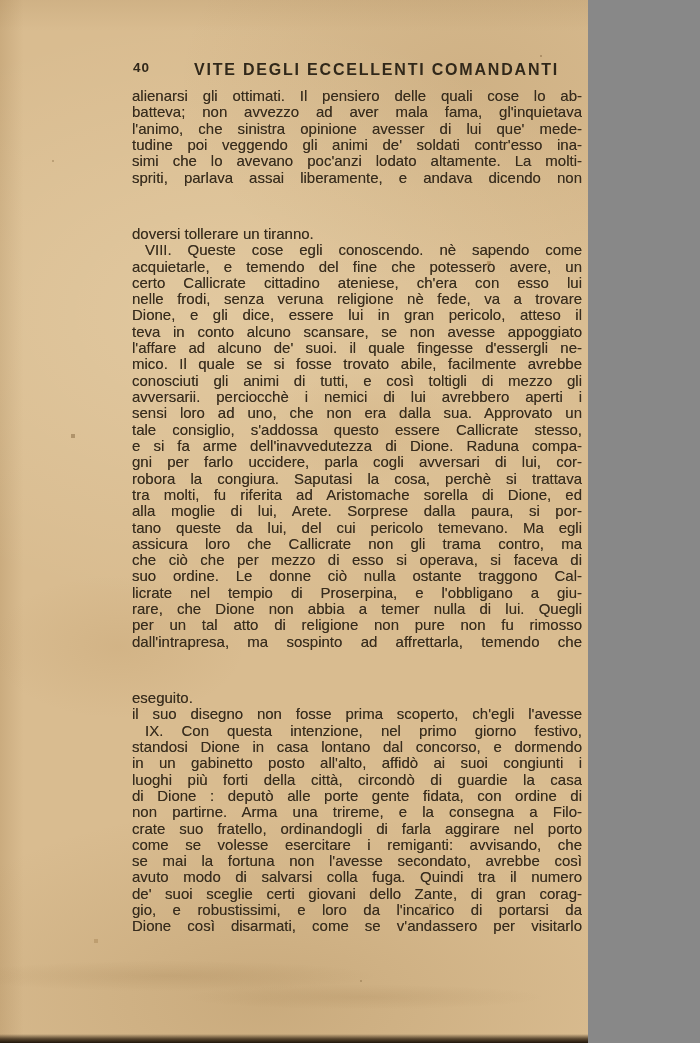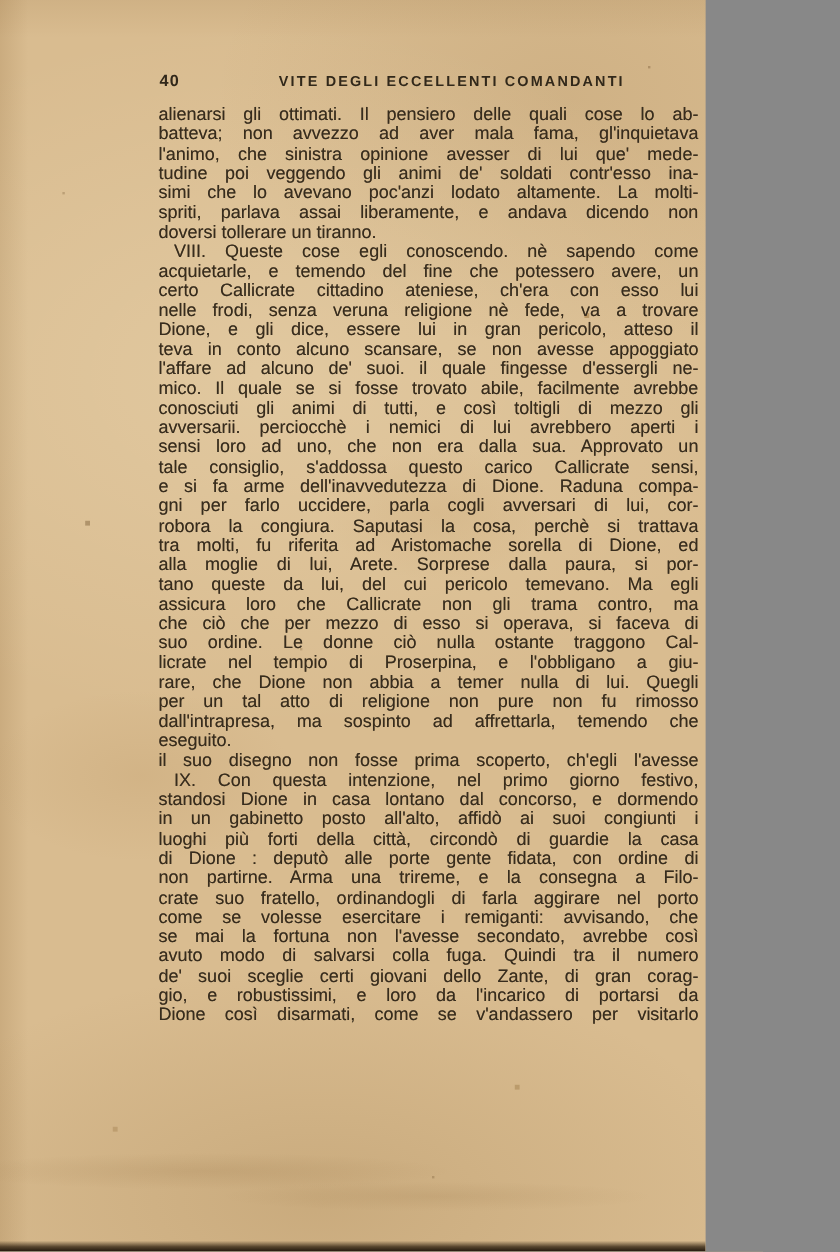--- a/index.html
+++ b/index.html
@@ -72,37 +72,37 @@
   #header{
     position:absolute; left:133px; top:60px; width:447px; height:18px;
     color:#31281a;
   }
   #page-number{
     position:absolute; left:0; top:0;
     font-size:13.5px; font-weight:bold; letter-spacing:1px;
   }
   #header-title{
     position:absolute; left:40px; right:0; top:1px; text-align:center;
-    font-size:12px; font-weight:bold; letter-spacing:1.8px;
+    font-size:16px; font-weight:bold; letter-spacing:1.8px;
     white-space:nowrap;
   }
   #text-block{
     position:absolute; left:132px; top:88px; width:450px;
     color:#372c1d;
     font-size:15px;
     line-height:16.32px;
     text-shadow:0 0 0.5px rgba(55,44,29,0.55);
   }
   .line{
     text-align:justify;
     text-align-last:justify;
     white-space:nowrap; 
     overflow:hidden;
   }
-  .line.last{ text-align-last:left; }
+  .line.last{ text-align-last:left;margin-top:40px; }
   .line.indent{ text-indent:13px; }
 </style>
 </head>
 <body>
 
 <div id="page">
   <div id="bottom-crease"></div>
   <div id="specks"></div>
 
   <div id="header">
@@ -125,21 +125,21 @@
         <div class="line">acquietarle, e temendo del fine che potessero avere, un</div>
         <div class="line">certo Callicrate cittadino ateniese, ch'era con esso lui</div>
         <div class="line">nelle frodi, senza veruna religione nè fede, va a trovare</div>
         <div class="line">Dione, e gli dice, essere lui in gran pericolo, atteso il</div>
         <div class="line">teva in conto alcuno scansare, se non avesse appoggiato</div>
         <div class="line">l'affare ad alcuno de' suoi. il quale fingesse d'essergli ne-</div>
         <div class="line">mico. Il quale se si fosse trovato abile, facilmente avrebbe</div>
         <div class="line">conosciuti gli animi di tutti, e così toltigli di mezzo gli</div>
         <div class="line">avversarii. perciocchè i nemici di lui avrebbero aperti i</div>
         <div class="line">sensi loro ad uno, che non era dalla sua. Approvato un</div>
-        <div class="line">tale consiglio, s'addossa questo carico Callicrate sensi,</div>
+        <div class="line">tale consiglio, s'addossa questo essere Callicrate stesso,</div>
         <div class="line">e si fa arme dell'inavvedutezza di Dione. Raduna compa-</div>
         <div class="line">gni per farlo uccidere, parla cogli avversari di lui, cor-</div>
         <div class="line">robora la congiura. Saputasi la cosa, perchè si trattava</div>
         <div class="line">tra molti, fu riferita ad Aristomache sorella di Dione, ed</div>
         <div class="line">alla moglie di lui, Arete. Sorprese dalla paura, si por-</div>
         <div class="line">tano queste da lui, del cui pericolo temevano. Ma egli</div>
         <div class="line">assicura loro che Callicrate non gli trama contro, ma</div>
         <div class="line">che ciò che per mezzo di esso si operava, si faceva di</div>
         <div class="line">suo ordine. Le donne ciò nulla ostante traggono Cal-</div>
         <div class="line">licrate nel tempio di Proserpina, e l'obbligano a giu-</div>

